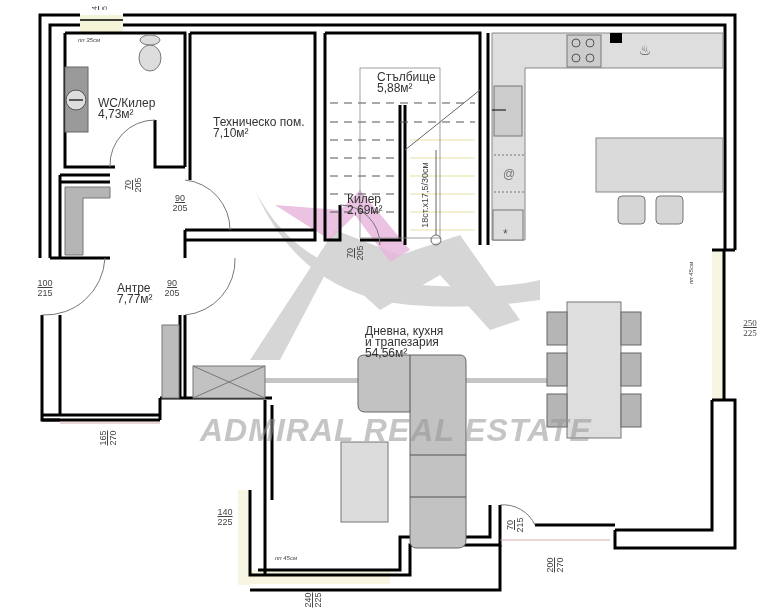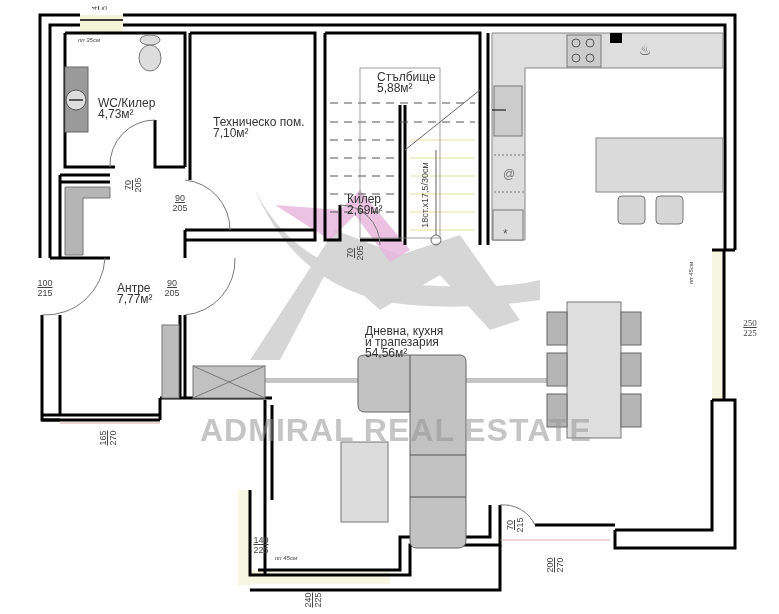--- a/index.html
+++ b/index.html
@@ -3,21 +3,21 @@
 <meta charset="utf-8">
 <style>
   html,body{margin:0;padding:0;background:#fff;}
   body{width:779px;height:614px;position:relative;overflow:hidden;font-family:"Liberation Sans",sans-serif;}
   svg{position:absolute;left:0;top:0;}
   .room-label{position:absolute;font-size:12px;line-height:11px;color:#333;white-space:nowrap;}
   .dim{position:absolute;font-size:9px;line-height:10px;color:#444;text-align:center;white-space:nowrap;}
   .dim .num{display:block;text-decoration:underline;}
   .dim.rot{transform:rotate(-90deg);transform-origin:center center;}
   .small-note{position:absolute;font-size:6px;font-style:italic;color:#444;white-space:nowrap;}
-  .watermark{position:absolute;left:200px;top:412px;font-size:32px;font-weight:bold;color:rgba(150,150,150,0.55);letter-spacing:1px;white-space:nowrap;}
+  .watermark{position:absolute;left:200px;top:412px;font-size:32px;font-weight:bold;font-style:italic;color:rgba(150,150,150,0.55);letter-spacing:1px;white-space:nowrap;}
 </style>
 </head>
 <body>
 
 <svg width="779" height="614" viewBox="0 0 779 614">
 
   <g opacity="0.85">
     <path d="M250 360 L335 230 L400 255 L460 235 L520 320 L490 330 L440 275 L380 310 L330 265 L280 360 Z" fill="#cfcfcf"></path>
     <path d="M255 190 Q300 280 420 285 Q500 290 540 280 L540 300 Q470 310 410 305 Q300 295 255 190 Z" fill="#cfcfcf"></path>
     <path d="M275 205 L340 210 L360 190 L410 250 L390 262 L355 215 L330 240 Z" fill="#e3a9d6" opacity="0.85"></path>
@@ -201,21 +201,21 @@
 </div>
 
 <div class="dim rot" style="left:385px;top:190px;width:80px;">18ст.x17,5/30см</div>
 
 <div class="dim rot" style="left:118px;top:175px;width:30px;"><span class="num">70</span><span>205</span></div>
 <div class="dim" style="left:165px;top:193px;width:30px;"><span class="num">90</span><span>205</span></div>
 <div class="dim" style="left:30px;top:278px;width:30px;"><span class="num">100</span><span>215</span></div>
 <div class="dim" style="left:157px;top:278px;width:30px;"><span class="num">90</span><span>205</span></div>
 <div class="dim rot" style="left:340px;top:243px;width:30px;"><span class="num">70</span><span>205</span></div>
 <div class="dim rot" style="left:93px;top:428px;width:30px;"><span class="num">165</span><span>270</span></div>
-<div class="dim" style="left:210px;top:535px;width:30px;margin-left:36px;"><span class="num">140</span><span>225</span></div>
+<div class="dim" style="left:210px;top:507px;width:30px;"><span class="num">140</span><span>225</span></div>
 <div class="dim rot" style="left:298px;top:590px;width:30px;"><span class="num">240</span><span>225</span></div>
 <div class="dim rot" style="left:500px;top:515px;width:30px;"><span class="num">70</span><span>215</span></div>
 <div class="dim rot" style="left:540px;top:555px;width:30px;"><span class="num">200</span><span>270</span></div>
 <div class="dim" style="left:735px;top:318px;width:30px;font-family:Liberation Serif, serif;"><span class="num">250</span><span>225</span></div>
 <div class="dim rot" style="left:85px;top:-2px;width:30px;font-size:7px;"><span class="num">4</span><span>5</span></div>
 
 <div class="small-note" style="left:78px;top:37px;">пп 35см</div>
 <div class="small-note" style="left:680px;top:270px;transform:rotate(-90deg);">пп 45см</div>
 <div class="small-note" style="left:275px;top:555px;">пп 45см</div>
 

